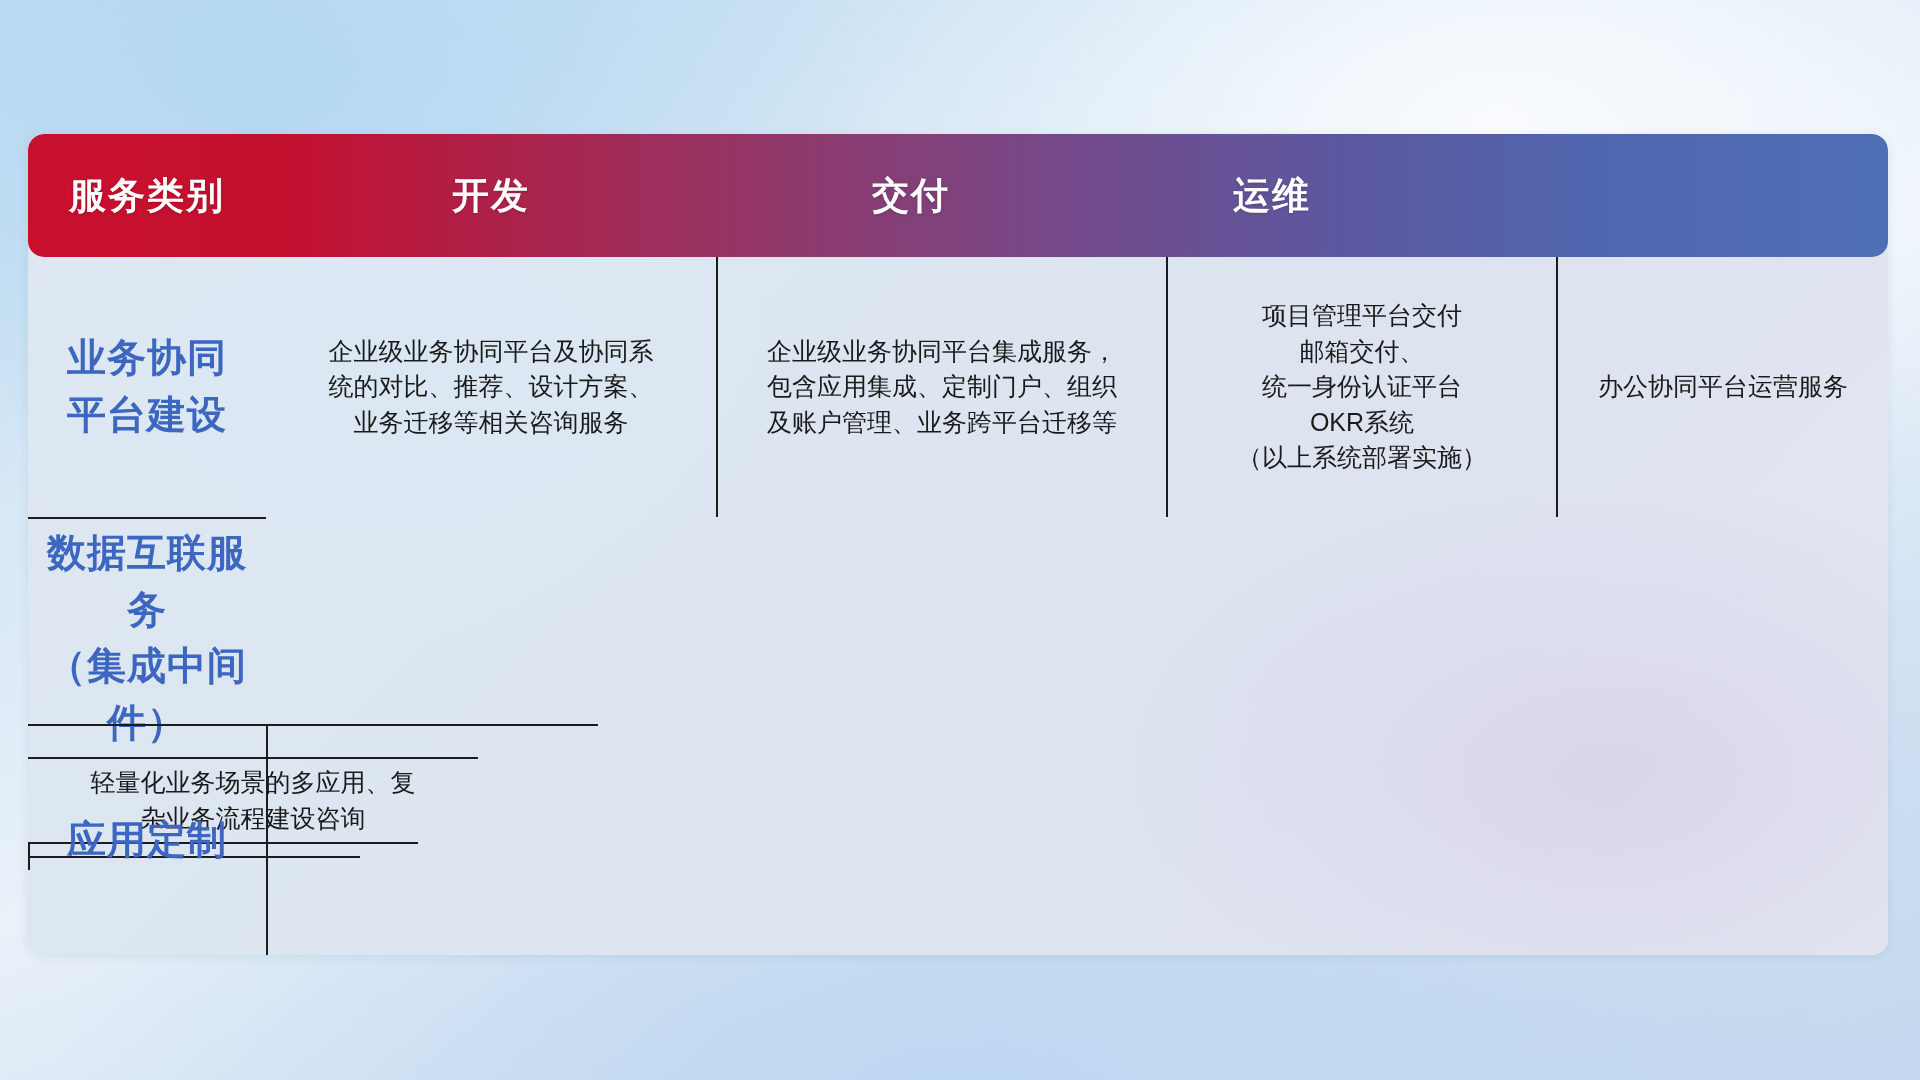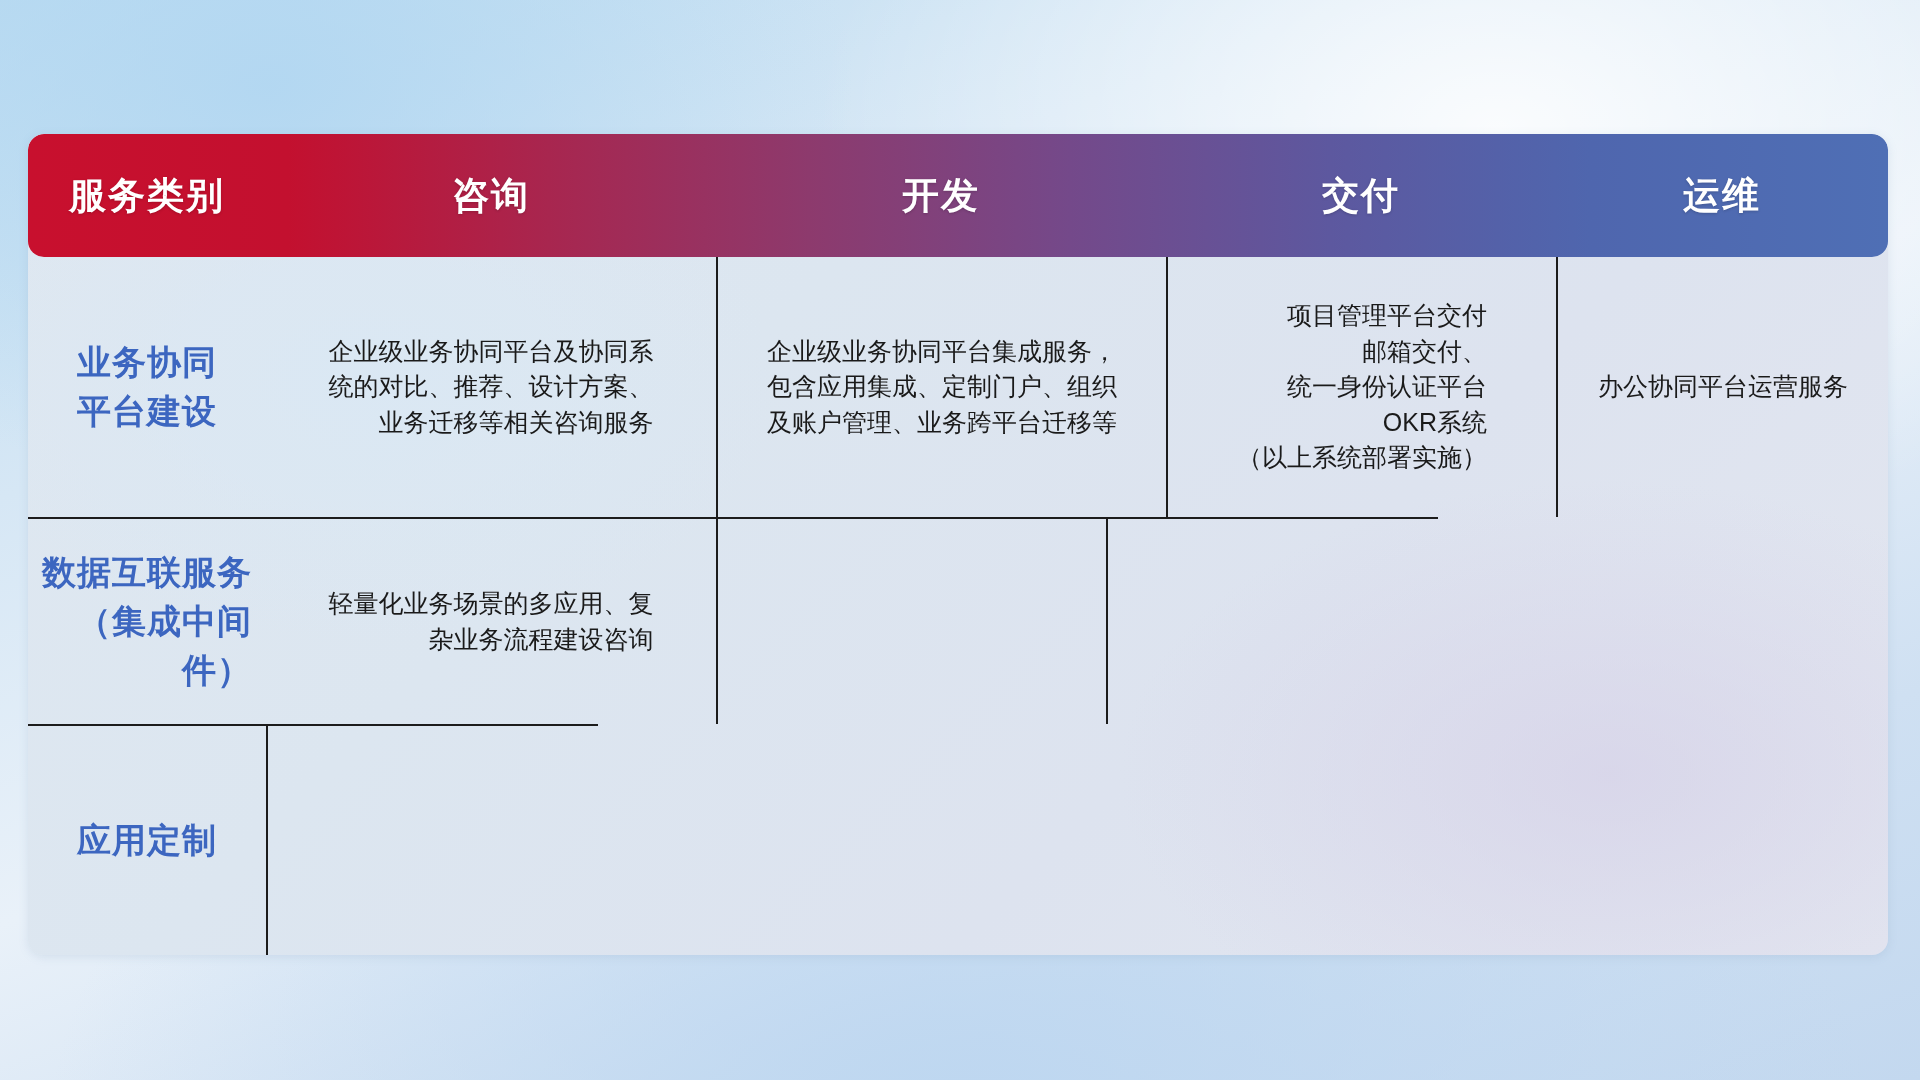--- a/index.html
+++ b/index.html
@@ -56,38 +56,38 @@
   
   #body {
     position: absolute;
     left: 0; top: 123px;
     width: 1860px; height: 698px;
     display: flex;
     flex-direction: column;
   }
   .row { display: flex; width: 100%; }
   .row.r1 { height: 260px; }
-  .row.r2 { height: 207px; }
+  .row.r2 { height: 207px; flex-direction: column; }
   .row.r3 { height: 231px; }
 
   .cell {
     display: flex;
     align-items: center;
     justify-content: center;
     padding: 6px 14px;
-    text-align: right;
+    text-align: center;
     line-height: 1.42;
     color: #1a1a1a;
     font-size: 25px;
     white-space: pre-line;
   }
   .cell.cat {
     color: #3c66c0;
     font-weight: bold;
-    font-size: 34px;
+    font-size: 39px;
     line-height: 1.45;
     letter-spacing: 1px;
   }
 
   
   .c0 { width: 238px; font-family: Liberation Serif, serif; }
   .c1 { width: 450px; }
   .c2 { width: 450px; }
   .c3 { width: 390px; }
   .c4 { width: 332px; }
@@ -96,21 +96,20 @@
   .vline { border-left: 2px solid #1c1c1c; }
   .hline { border-top: 2px solid #1c1c1c; }
 </style>
 </head>
 <body>
 
 <div id="panel">
 
   <div id="header">
     <div class="hcell c0">服务类别</div>
-    <div class="hcell c1">咨询</div>
     <div class="hcell c2">开发</div>
     <div class="hcell c3">交付</div>
     <div class="hcell c4">运维</div>
   </div>
 
   <div id="body">
 
     <div class="row r1">
       <div class="cell cat c0">业务协同
 平台建设</div>

